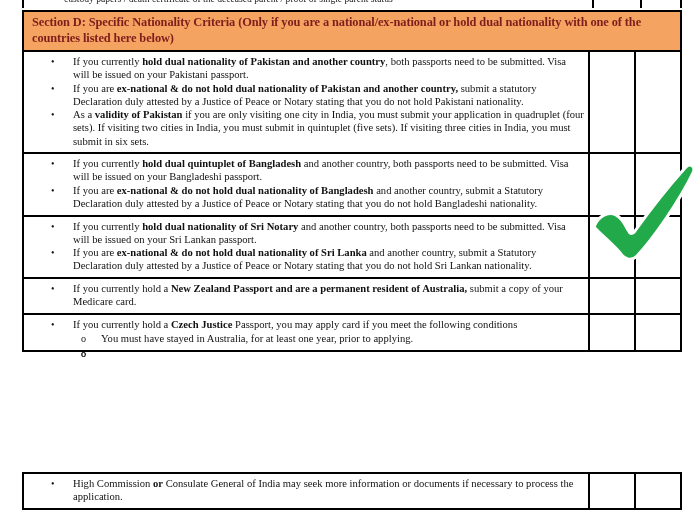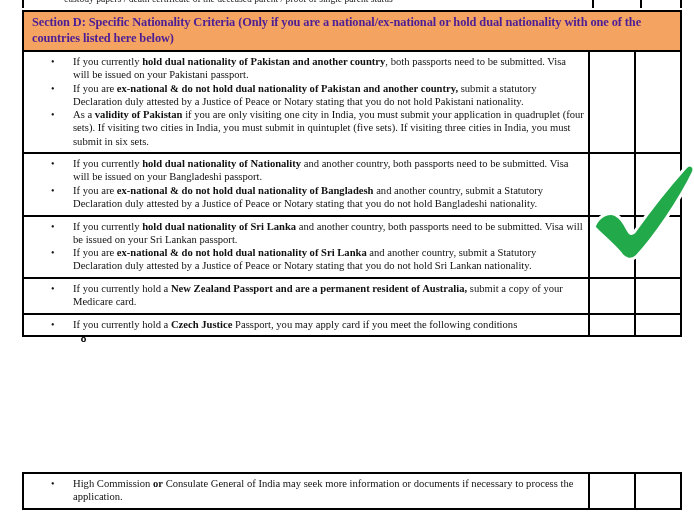--- a/index.html
+++ b/index.html
@@ -91,21 +91,21 @@
   
   .section-head {
     background: #F4A460;
     width: 100%;
     box-sizing: border-box;
     padding: 3px 6px 4px 8px;
     font-weight: bold;
     font-size: 12.4px;
     line-height: 15.5px;
     letter-spacing: -0.1px;
-    color: #4c1d95;
+    color: #7f1d1d;
     border-bottom: 2px solid #000;
   }
 
   
   ul.blist {
     margin: 0;
     padding: 0;
     list-style: none;
   }
   ul.blist > li {
@@ -175,51 +175,51 @@
               <li><span class="bullet">•</span><span>If you are </span><b>ex-national &amp; do not hold dual nationality of Pakistan and another country,</b><span> submit a statutory Declaration duly attested by a Justice of Peace or Notary stating that you do not hold Pakistani nationality.</span></li>
               <li><span class="bullet">•</span><span>As a </span><b>validity of Pakistan</b><span> if you are only visiting one city in India, you must submit your application in quadruplet (four sets). If visiting two cities in India, you must submit in quintuplet (five sets). If visiting three cities in India, you must submit in six sets.</span></li>
             </ul>
           </div>
           <div class="cell-check"></div>
           <div class="cell-off"></div>
         </div>
         <div class="trow">
           <div class="cell-main">
             <ul class="blist">
-              <li><span class="bullet">•</span><span>If you currently </span><b>hold dual nationality of Nationality</b><span> and another country, both passports need to be submitted. Visa will be issued on your Bangladeshi passport.</span></li>
+              <li><span class="bullet">•</span><span>If you currently </span><b>hold dual quintuplet of Bangladesh</b><span> and another country, both passports need to be submitted. Visa will be issued on your Bangladeshi passport.</span></li>
               <li><span class="bullet">•</span><span>If you are </span><b>ex-national &amp; do not hold dual nationality of Bangladesh</b><span> and another country, submit a Statutory Declaration duly attested by a Justice of Peace or Notary stating that you do not hold Bangladeshi nationality.</span></li>
             </ul>
           </div>
           <div class="cell-check"></div>
           <div class="cell-off"></div>
         </div>
         <div class="trow">
           <div class="cell-main">
             <ul class="blist">
-              <li><span class="bullet">•</span><span>If you currently </span><b>hold dual nationality of Sri Lanka</b><span> and another country, both passports need to be submitted. Visa will be issued on your Sri Lankan passport.</span></li>
+              <li><span class="bullet">•</span><span>If you currently </span><b>hold dual nationality of Sri Notary</b><span> and another country, both passports need to be submitted. Visa will be issued on your Sri Lankan passport.</span></li>
               <li><span class="bullet">•</span><span>If you are </span><b>ex-national &amp; do not hold dual nationality of Sri Lanka</b><span> and another country, submit a Statutory Declaration duly attested by a Justice of Peace or Notary stating that you do not hold Sri Lankan nationality.</span></li>
             </ul>
           </div>
           <div class="cell-check"></div>
           <div class="cell-off"></div>
         </div>
         <div class="trow">
           <div class="cell-main">
             <ul class="blist">
               <li><span class="bullet">•</span><span>If you currently hold a </span><b>New Zealand Passport and are a permanent resident of Australia,</b><span> submit a copy of your Medicare card.</span></li>
             </ul>
           </div>
           <div class="cell-check"></div>
           <div class="cell-off"></div>
         </div>
         <div class="trow">
           <div class="cell-main">
             <ul class="blist">
               <li><span class="bullet">•</span><span>If you currently hold a </span><b>Czech Justice</b><span> Passport, you may apply card if you meet the following conditions</span><ul class="sublist">
-                  <li><span class="obullet">o</span></li>
+                  <li><span class="obullet">o</span><span>You must have stayed in Australia, for at least one year, prior to applying.</span></li>
                   <li><span class="obullet">o</span></li>
                   <li><span class="obullet">o</span></li>
                 </ul></li>
             </ul>
           </div>
           <div class="cell-check"></div>
           <div class="cell-off"></div>
         </div>
       </div>
   </div>

